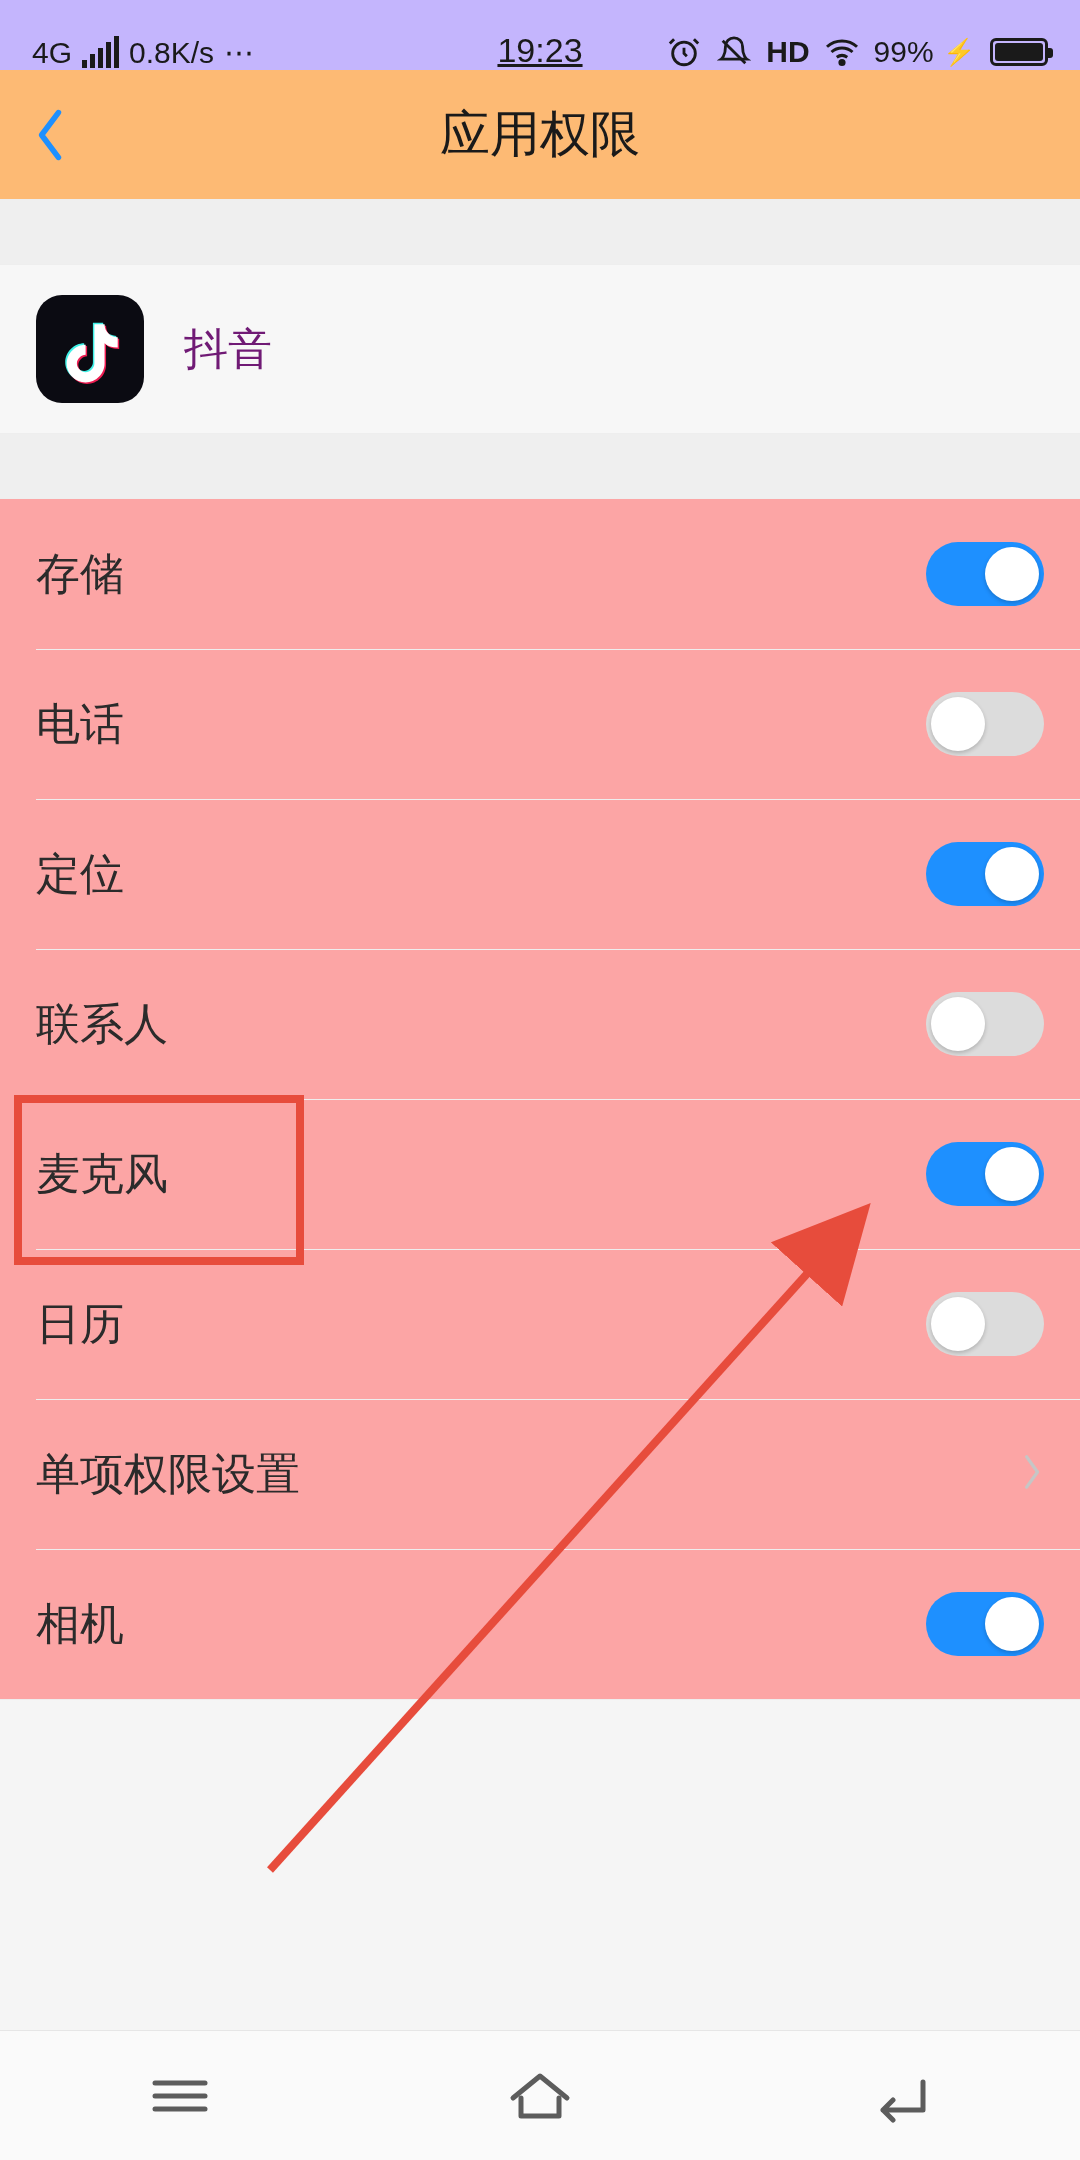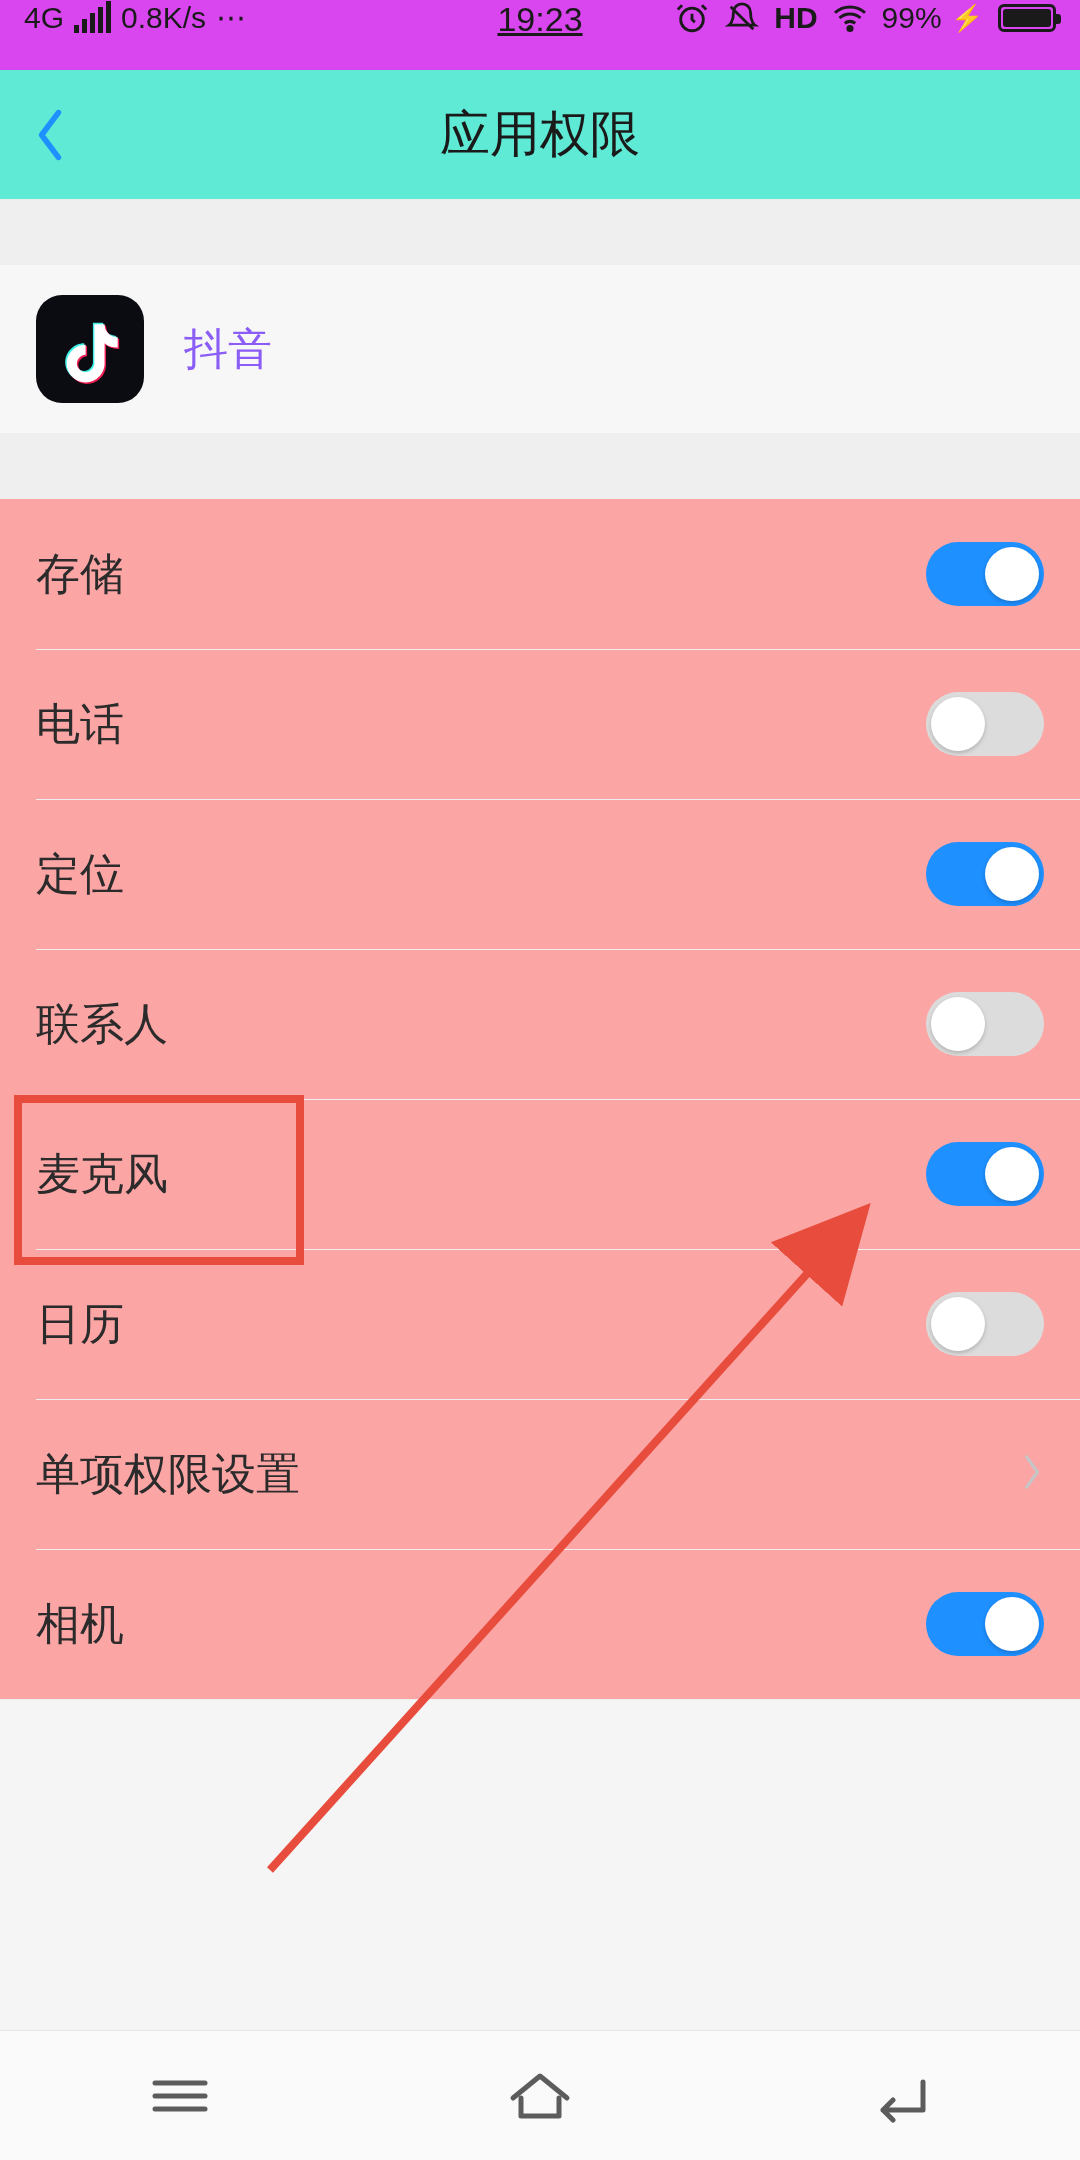--- a/index.html
+++ b/index.html
@@ -7,25 +7,25 @@
   body {
     font-family: -apple-system, "PingFang SC", "Microsoft YaHei", sans-serif;
     background: #f5f5f5;
     position: relative;
     overflow: hidden;
   }
 
   
   .status-bar {
     height: 70px;
-    background: #d946ef;
+    background: #c4b5fd;
     display: flex;
-    align-items: flex-start;
+    align-items: flex-end;
     justify-content: space-between;
-    padding: 0 24px;
+    padding: 0 32px;
     font-size: 30px;
     color: #1a1a1a;
     font-weight: 500;
   }
   .status-left { display: flex; align-items: center; gap: 10px; }
   .status-center { position: absolute; left: 50%; transform: translateX(-50%); font-size: 34px; text-decoration: underline; }
   .status-right { display: flex; align-items: center; gap: 14px; }
   .signal-bars {
     display: inline-flex; align-items: flex-end; gap: 3px; height: 30px;
   }
@@ -47,21 +47,21 @@
   .battery::after {
     content:""; position:absolute; right:-8px; top:7px; width:5px; height:10px;
     background:#1a1a1a; border-radius:0 3px 3px 0;
   }
   .battery-fill { position:absolute; left:2px; top:2px; bottom:2px; right:2px; background:#1a1a1a; border-radius:3px;}
   .bolt { font-size:26px; margin-left:-4px;}
 
   
   .header {
     height: 130px;
-    background: #5eead4;
+    background: #fdba74;
     display: flex;
     align-items: center;
     position: relative;
     border-bottom: 1px solid #eee;
   }
   .back-btn {
     width: 100px; height: 100%; display:flex; align-items:center; justify-content:center;
   }
   .header-title {
     position: absolute; left:50%; transform: translateX(-50%);
@@ -77,21 +77,21 @@
     padding: 30px 36px;
     gap: 40px;
     border-top:1px solid #eee;
     border-bottom:1px solid #eee;
   }
   .app-icon {
     width: 108px; height: 108px; border-radius: 26px;
     background: #0b0b12;
     display:flex; align-items:center; justify-content:center;
   }
-  .app-name { font-size: 44px; color:#8b5cf6; }
+  .app-name { font-size: 44px; color:#701a75; }
 
   
   .perm-list { background:#fca5a5; border-top:1px solid #eee; border-bottom:1px solid #eee;}
   .perm-row {
     height: 150px;
     display:flex; align-items:center; justify-content:space-between;
     padding: 0 36px;
     position: relative;
   }
   .perm-row + .perm-row::before {

